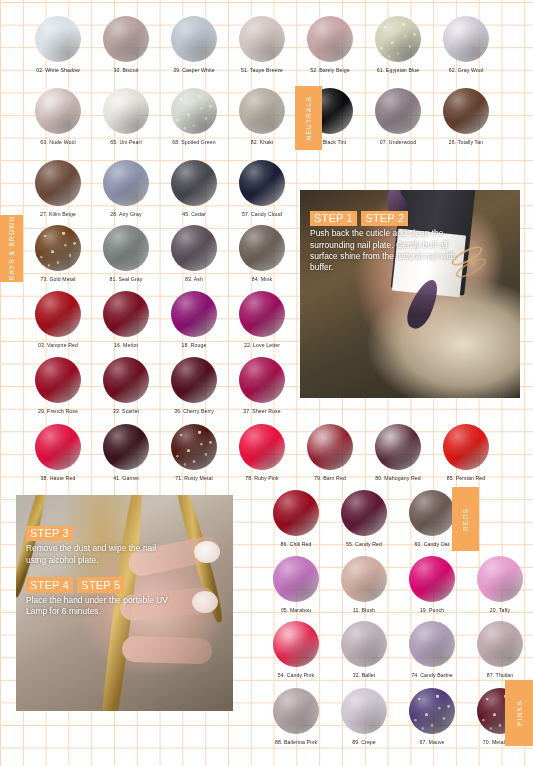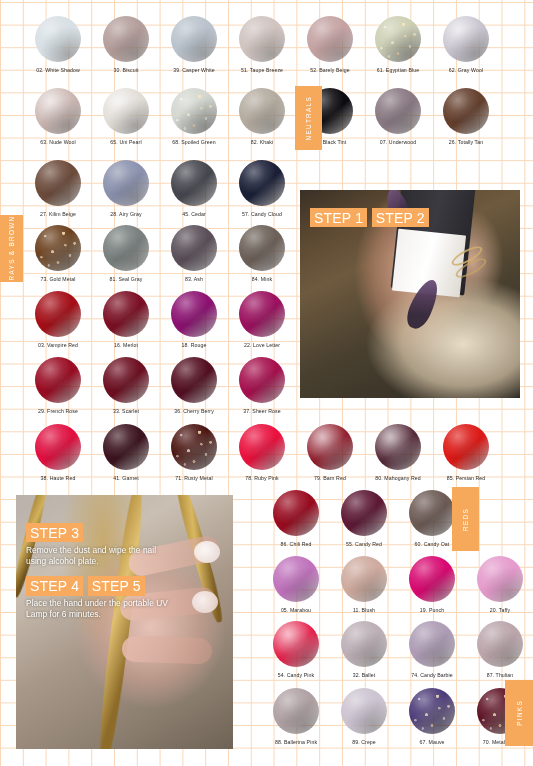--- a/index.html
+++ b/index.html
@@ -71,21 +71,21 @@
   .steps-overlay {
     position: absolute;
     left: 10px;
     top: 18px;
     width: 152px;
   }
   .step-tag {
     display: inline-block;
     background: #f8ab5e;
     color: #ffffff;
-    font-size: 14px;
+    font-size: 11px;
     padding: 1.5px 4px 1.8px 4px;
     margin-bottom: 2.5px;
     letter-spacing: 0.2px;
   }
   .step-body {
     color: #ffffff;
     font-size: 8.4px;
     line-height: 11.2px;
     margin-bottom: 9px;
     text-shadow: 0 0 3px rgba(0,0,0,0.55);
@@ -350,24 +350,25 @@
       border-radius:50% 50% 44% 44%/62% 62% 38% 38%; transform:rotate(-18deg); opacity:.9;"></div>
     <div style="
       position:absolute; left:150px; top:60px; width:34px; height:12px;
       border:2px solid rgba(208,174,108,0.85); border-radius:50%; transform:rotate(-28deg);"></div>
     <div style="
       position:absolute; left:154px; top:72px; width:34px; height:12px;
       border:2px solid rgba(198,164,100,0.7); border-radius:50%; transform:rotate(-28deg);"></div>
     <div class="steps-overlay">
       <div class="step-tag">STEP 1</div>
       <div class="step-tag">STEP 2</div>
+      <div class="step-body">Push back the cuticle and clean the surrounding nail plate. Gently buff all surface shine from the natural nail with buffer.</div>
     </div>
   </div>
 
-  <div class="photo" id="photo-2" style="left:16px; top:495px; width:217px; height:254px;">
+  <div class="photo" id="photo-2" style="left:16px; top:495px; width:217px; height:216px;">
     <div class="photo-inner" style="
       background:
         radial-gradient(ellipse 44% 40% at 62% 52%, rgba(236,198,186,0.92) 0%, rgba(212,164,150,0.55) 52%, rgba(190,140,126,0) 80%),
         radial-gradient(ellipse 26% 60% at 40% 18%, rgba(198,162,86,0.72) 0%, rgba(160,124,60,0) 74%),
         linear-gradient(150deg, #b9b2ab 0%, #c9bfb2 26%, #a8988a 52%, #8d7f70 78%, #6e6356 100%);
     "></div>
     <div style="
       position:absolute; left:96px; top:-12px; width:18px; height:280px;
       background: linear-gradient(100deg,#b08a3c,#e0c071 38%,#8d6b28 78%);
       transform: rotate(7deg); border-radius:40%; filter:blur(0.4px);"></div>

